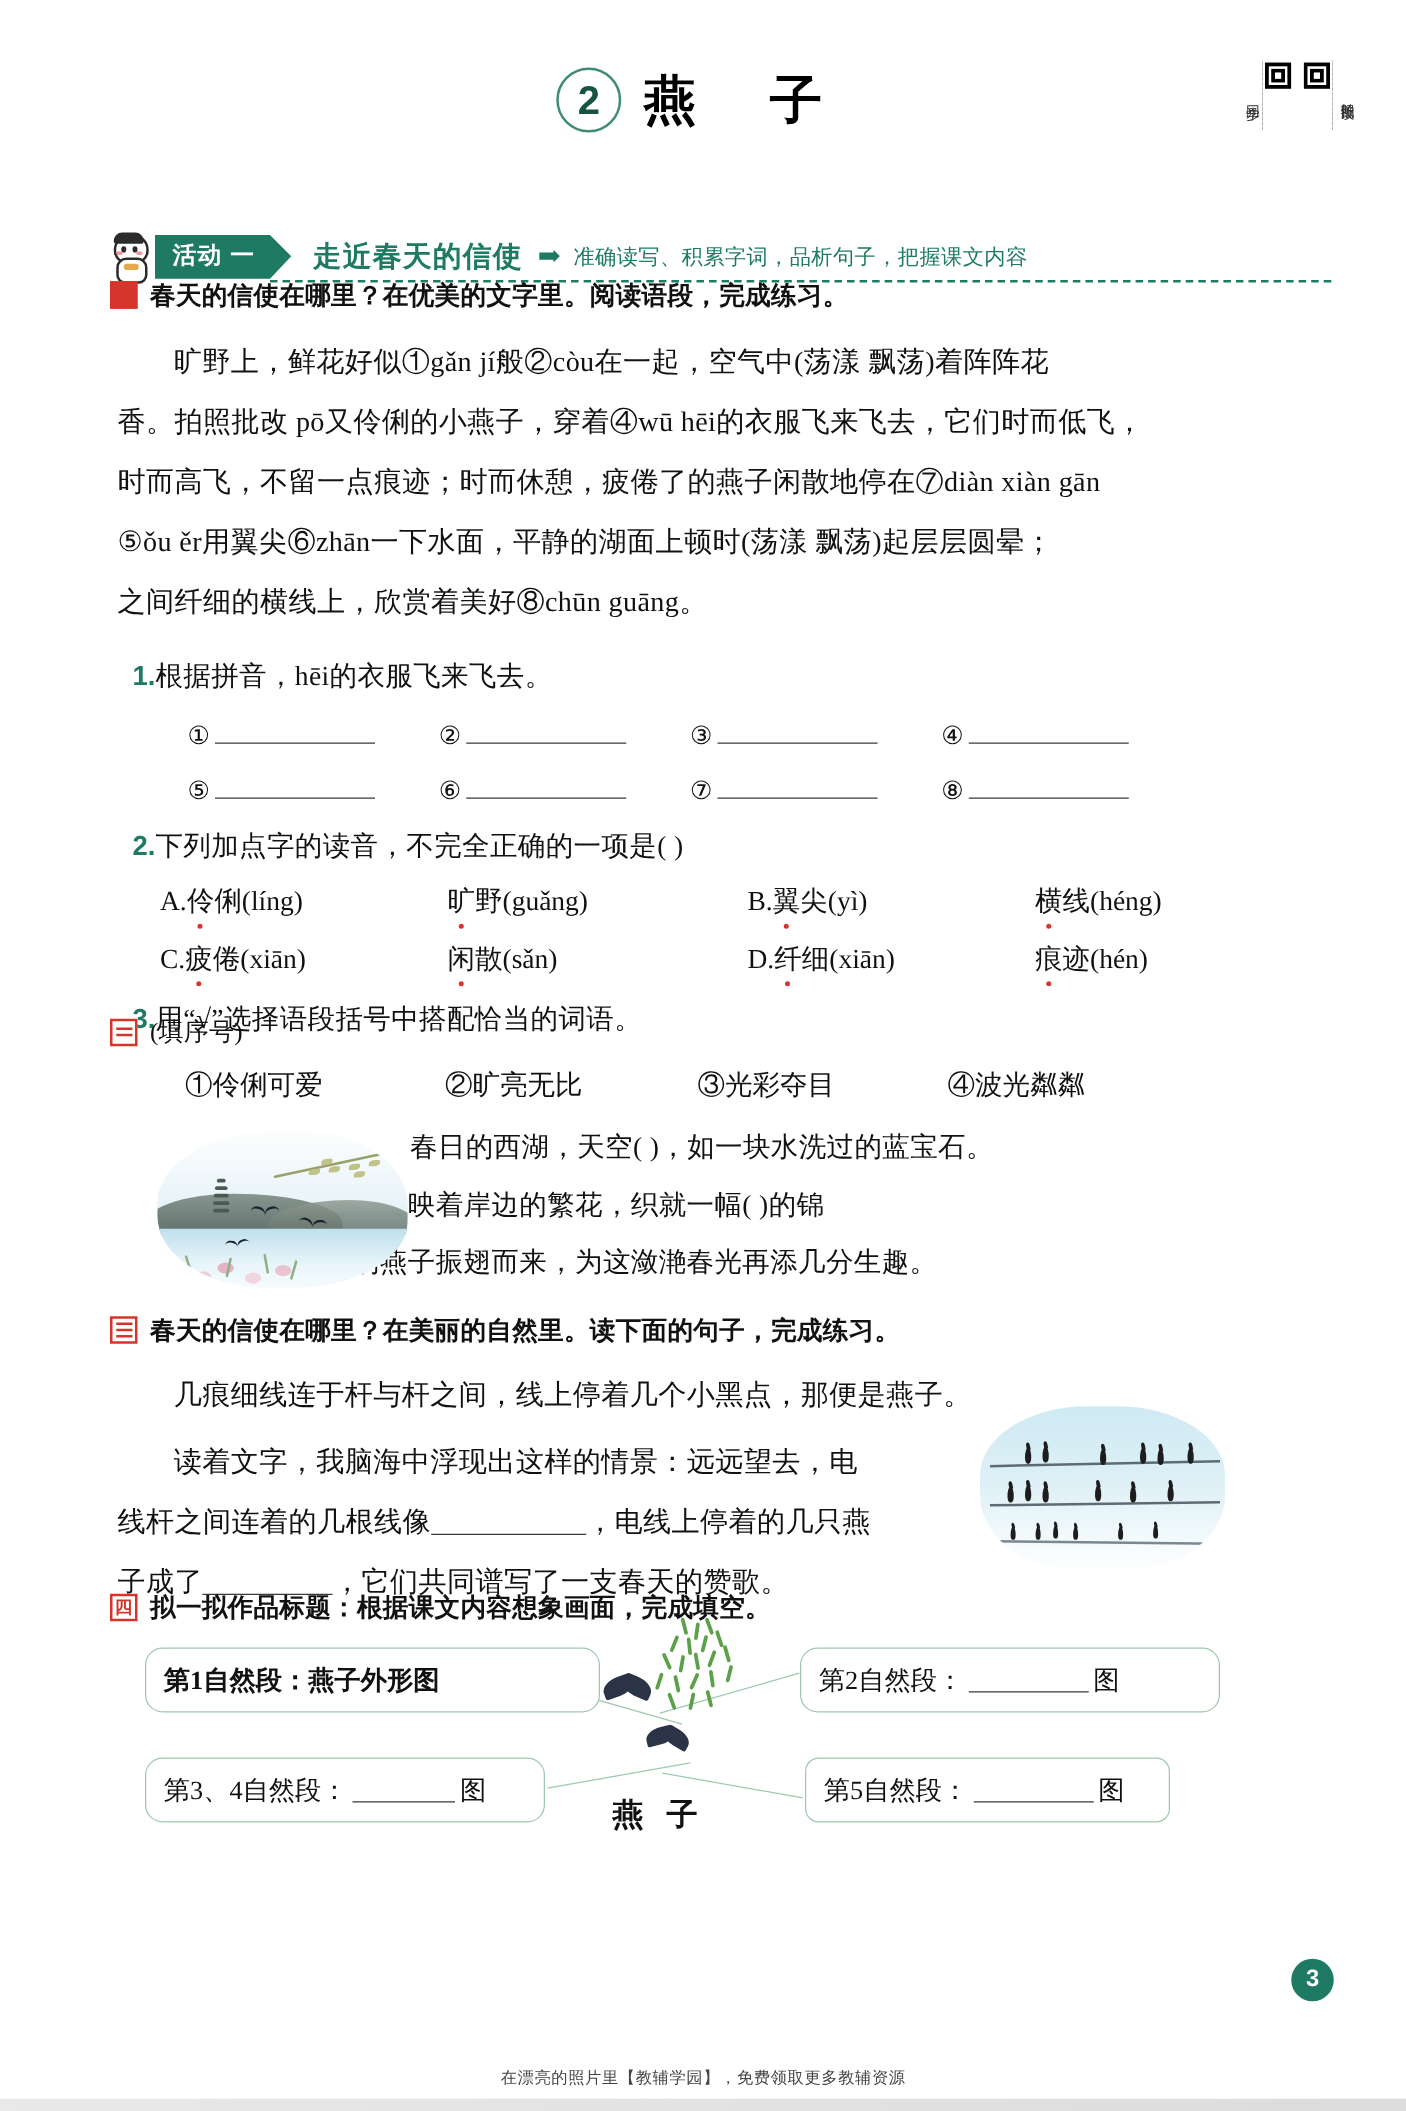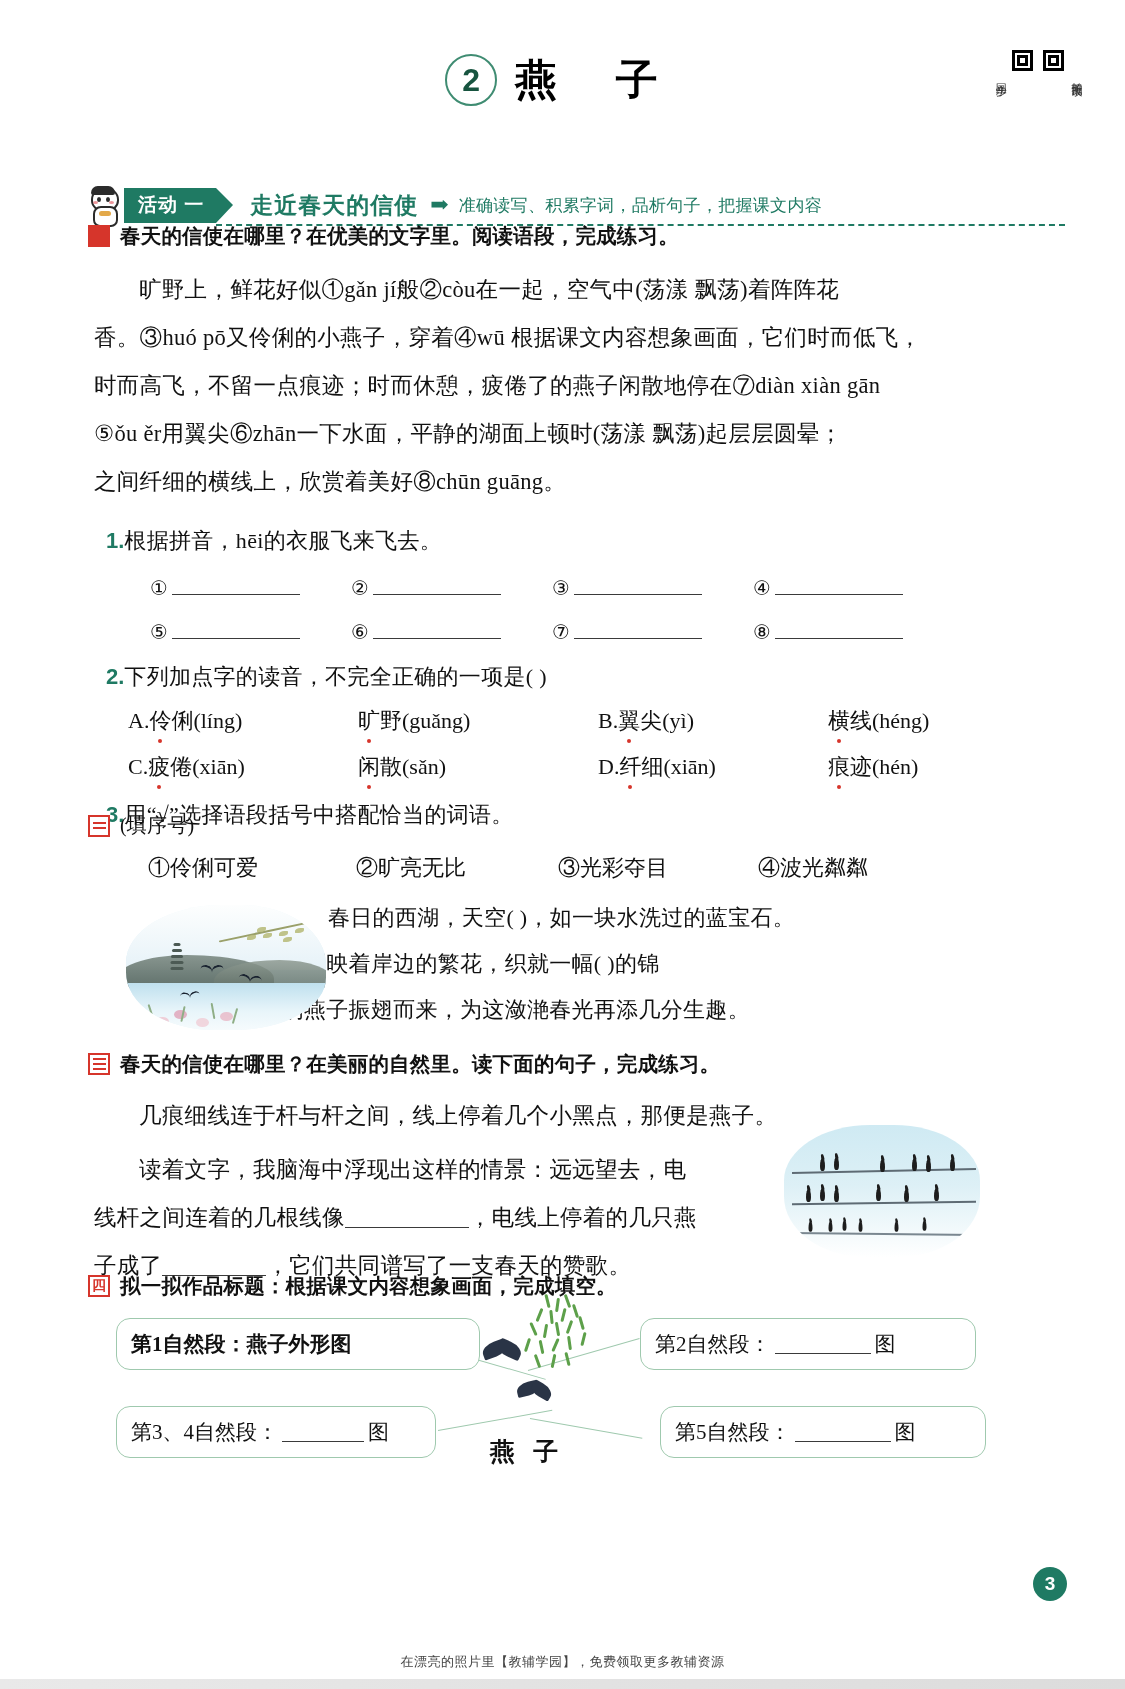--- a/index.html
+++ b/index.html
@@ -419,21 +419,21 @@
   }
   .map-box .bl {
     display: inline-block;
     border-bottom: 1.6px solid #3a3a3a;
     width: 96px; height: 19px;
     margin: 0 4px;
   }
   .mb1 { left: 0;    top: 0;   width: 364px; height: 52px; font-weight: bold; }
   .mb2 { left: 524px; top: 0;   width: 336px; height: 52px; }
   .mb3 { left: 0;    top: 88px; width: 320px; height: 52px; }
-  .mb4 { left: 544px; top: 88px; width: 326px; height: 52px; }
+  .mb4 { left: 528px; top: 88px; width: 292px; height: 52px; border-radius: 11px; }
 
   .map-center {
     position: absolute;
     left: 334px; top: -24px;
     width: 186px; height: 176px;
   }
   .willow {
     position: absolute;
     left: 58px; top: 0px;
     width: 104px; height: 84px;
@@ -543,21 +543,21 @@
   </div>
 
   <div style="position:absolute; left:88px; top:222px; right:60px;">
     <div class="sec-head">
       <span class="sec-badge filled"></span>
       <span>春天的信使在哪里？在优美的文字里。阅读语段，完成练习。</span>
     </div>
 
     <div class="passage" style="margin-top:16px; margin-left:6px;">
       <div class="ind">旷野上，鲜花好似①gǎn jí般②còu在一起，空气中(荡漾 飘荡)着阵阵花</div>
-      <div>香。③huó pō又伶俐的小燕子，穿着④wū 根据课文内容想象画面，它们时而低飞，</div>
+      <div>香。拍照批改 pō又伶俐的小燕子，穿着④wū hēi的衣服飞来飞去，它们时而低飞，</div>
       <div>时而高飞，不留一点痕迹；时而休憩，疲倦了的燕子闲散地停在⑦diàn xiàn gān</div>
       <div>⑤ǒu ěr用翼尖⑥zhān一下水面，平静的湖面上顿时(荡漾 飘荡)起层层圆晕；</div>
       <div>之间纤细的横线上，欣赏着美好⑧chūn guāng。</div>
     </div>
 
     <div style="margin-top:20px; margin-left:18px; display:flex; align-items:baseline;">
       <span class="qnum">1.</span>
       <span class="q-line">根据拼音，hēi的衣服飞来飞去。</span>
     </div>
 

